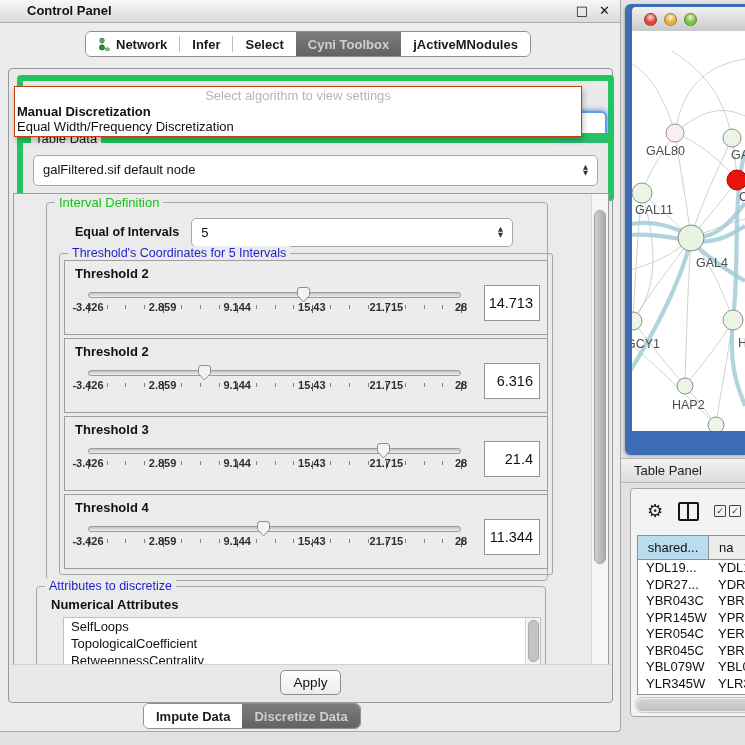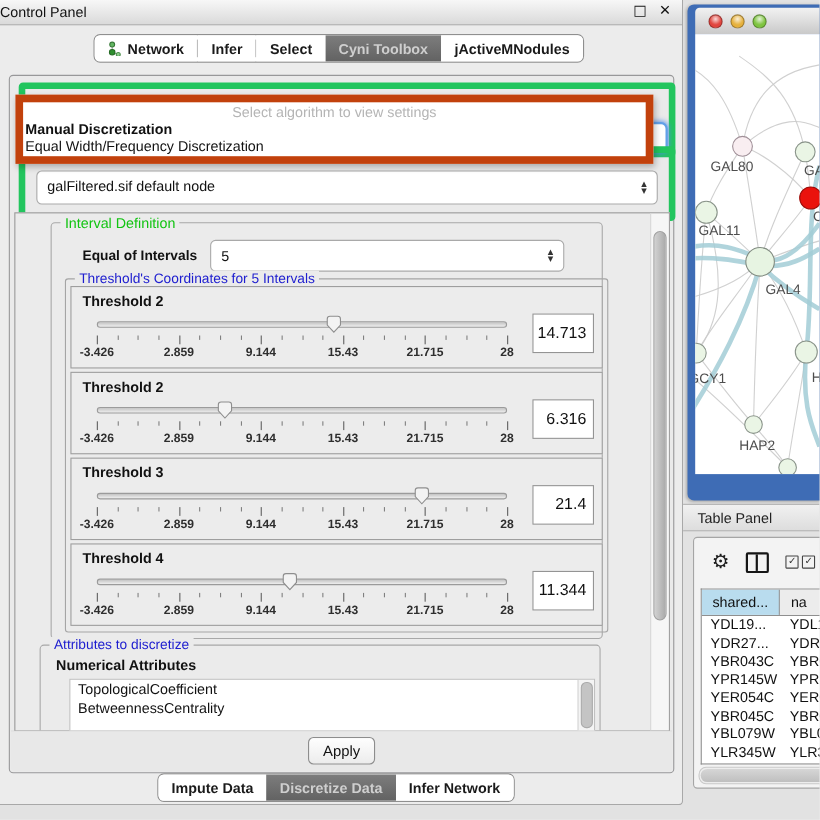--- a/index.html
+++ b/index.html
@@ -13,21 +13,21 @@
   #control-window{
     position:absolute;left:0;top:0;width:620px;height:731px;
     background:#ececec;border-right:1px solid #a8a8a8;border-bottom:1px solid #a8a8a8;
     border-radius:0 0 4px 0;
   }
   #cw-titlebar{
     position:relative;height:22px;
     background:linear-gradient(#f7f7f7,#dadada);
     border-bottom:1px solid #adadad;
   }
-  #cw-title{display:inline-block;padding-left:0;line-height:22px;font-size:13px;color:#111;}
+  #cw-title{display:inline-block;padding-left:27px;line-height:22px;font-size:13px;color:#111;font-weight:bold;}
   .win-ic{position:absolute;top:0;height:22px;line-height:22px;font-size:13px;font-weight:bold;color:#111;
           font-family:"DejaVu Sans",sans-serif;cursor:default;}
   #cw-float{right:32px;}
   #cw-close{right:10px;}
   
   .tabbar{
     position:absolute;height:24px;display:flex;align-items:stretch;
     background:#fff;border:1px solid #8f8f8f;border-radius:6px;overflow:hidden;
     font-size:13px;font-weight:bold;
   }
@@ -47,21 +47,21 @@
   .chip-green{color:#12c412;background:#ebebeb;}
   .chip-blue{color:#1d1dcf;background:#ebebeb;font-size:12.5px;}
   #algo-group{left:8px;top:6px;width:585px;height:56px;}
   #algo-title{position:absolute;top:3px;left:10px;font-size:13px;color:#999;}
   #algo-combo-fragment{
     position:absolute;left:530px;top:30px;width:50px;height:24px;background:#fff;
     border:2px solid #62a0e8;border-radius:6px;box-shadow:0 0 5px 1px rgba(80,140,230,.85);
   }
   #algo-popup{
     position:absolute;left:5px;top:17px;width:566px;height:49px;background:#fff;
-    border:7px solid #c2410c;box-shadow:1px 3px 6px rgba(0,0,0,.28);z-index:9;
+    border:1px solid #c2410c;box-shadow:1px 3px 6px rgba(0,0,0,.28);z-index:9;
   }
   #popup-hint{height:17px;line-height:18px;text-align:center;color:#b5b5b5;font-size:13px;}
   .popup-item{height:15px;line-height:15px;padding-left:2px;font-size:13px;color:#111;}
   .popup-item.bold{font-weight:bold;}
   #tabledata-group{left:8px;top:64px;width:585px;height:56px;}
   .combo{
     position:absolute;background:#fff;border:1px solid #a9a9a9;border-radius:5px;
     font-size:13px;color:#111;
   }
   .combo .combo-text{display:block;padding-left:9px;line-height:27px;white-space:nowrap;overflow:hidden;}
@@ -86,21 +86,21 @@
   .th-label{position:absolute;left:10px;top:5px;font-size:13px;font-weight:bold;color:#111;}
   .th-row{position:absolute;left:9px;right:7px;top:24px;bottom:3px;display:flex;}
   .slider{position:relative;flex:1;margin-right:9px;}
   .slider-inner{position:absolute;left:14px;right:14px;top:0;bottom:0;}
   .track{position:absolute;left:0;right:0;top:7px;height:4px;border:1px solid #9b9b9b;border-radius:3px;
          background:linear-gradient(#c3c3c3,#efefef);}
   .thumb{position:absolute;top:1px;width:15px;height:17px;margin-left:-7px;}
   .ticks{position:absolute;left:0;right:0;top:20px;height:9px;}
   .tick{position:absolute;top:0;width:1px;height:4px;background:#808080;}
   .tick.major{height:8px;background:#606060;}
-  .ticklabels{position:absolute;left:0;right:0;top:30px;height:12px;}
+  .ticklabels{position:absolute;left:0;right:0;top:16px;height:12px;}
   .ticklabel{position:absolute;transform:translateX(-50%);font-size:11px;font-weight:bold;color:#2e2e2e;white-space:nowrap;}
   .value-box{width:56px;height:36px;background:#fff;border:1px solid #949494;font-size:14.5px;color:#111;
              display:flex;align-items:center;justify-content:flex-end;padding-right:6px;box-sizing:border-box;}
   #attributes-group{left:22px;top:392px;width:508px;height:88px;border:1px solid #a8a8a8;}
   #attr-subtitle{position:absolute;left:14px;top:10px;font-size:13px;font-weight:bold;color:#111;}
   #attr-list{position:absolute;left:26px;right:4px;top:30px;height:52px;background:#fff;border:1px solid #c0c0c0;overflow:hidden;}
   .attr-item{font-size:13px;line-height:17px;padding-left:7px;color:#111;white-space:nowrap;}
   #attr-scrollbar{position:absolute;right:0;top:0;width:14px;height:100%;background:#f4f4f4;border-left:1px solid #d5d5d5;}
   #attr-thumb{position:absolute;left:2px;top:2px;width:9px;height:40px;background:#c4c4c4;border:1px solid #ababab;border-radius:5px;}
   
@@ -406,20 +406,21 @@
               </div>
             </div>
         </div>
       </div>
 
       <div id="attributes-group" class="groupbox">
         <span class="group-chip chip-blue">Attributes to discretize</span>
         <div id="attr-subtitle">Numerical Attributes</div>
         <div id="attr-list">
           <div id="attr-items">
+              <div class="attr-item">SelfLoops</div>
               <div class="attr-item">TopologicalCoefficient</div>
               <div class="attr-item">BetweennessCentrality</div>
             </div>
           <div id="attr-scrollbar">
             <div id="attr-thumb"></div>
           </div>
         </div>
       </div>
 
       <div id="sp-scrollbar">
@@ -431,23 +432,20 @@
       <div id="apply-btn">Apply</div>
     </div>
   </div>
 
   <div id="bottom-tabbar" class="tabbar">
       <div class="tab">
         <span class="tab-label">Impute Data</span>
       </div>
       <div class="tab selected">
         <span class="tab-label">Discretize Data</span>
-      </div>
-      <div class="tab">
-        <span class="tab-label">Infer Network</span>
       </div>
     </div>
 </div>
 
 <div id="net-window">
   <div id="net-titlebar">
     <span class="light" id="light-close" style="background: radial-gradient(circle at 50% 30%, rgba(255, 255, 255, 0.8), rgba(255, 255, 255, 0) 55%), rgb(225, 69, 62);"></span>
     <span class="light" id="light-min" style="background: radial-gradient(circle at 50% 30%, rgba(255, 255, 255, 0.8), rgba(255, 255, 255, 0) 55%), rgb(230, 177, 61);"></span>
     <span class="light" id="light-zoom" style="background: radial-gradient(circle at 50% 30%, rgba(255, 255, 255, 0.8), rgba(255, 255, 255, 0) 55%), rgb(126, 196, 63);"></span>
   </div>

